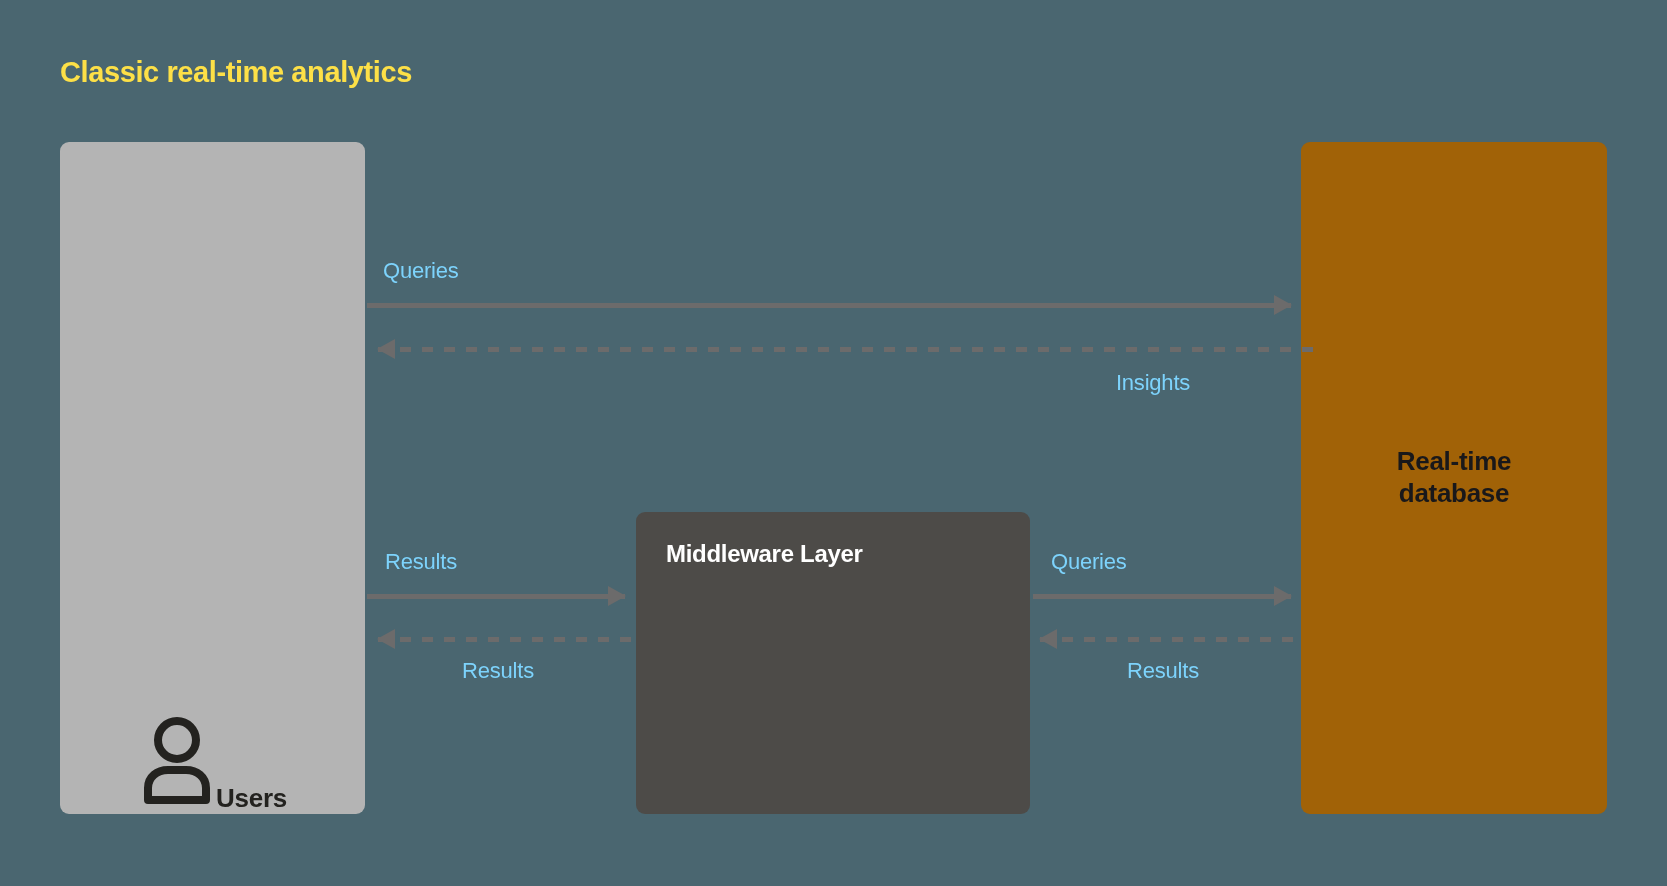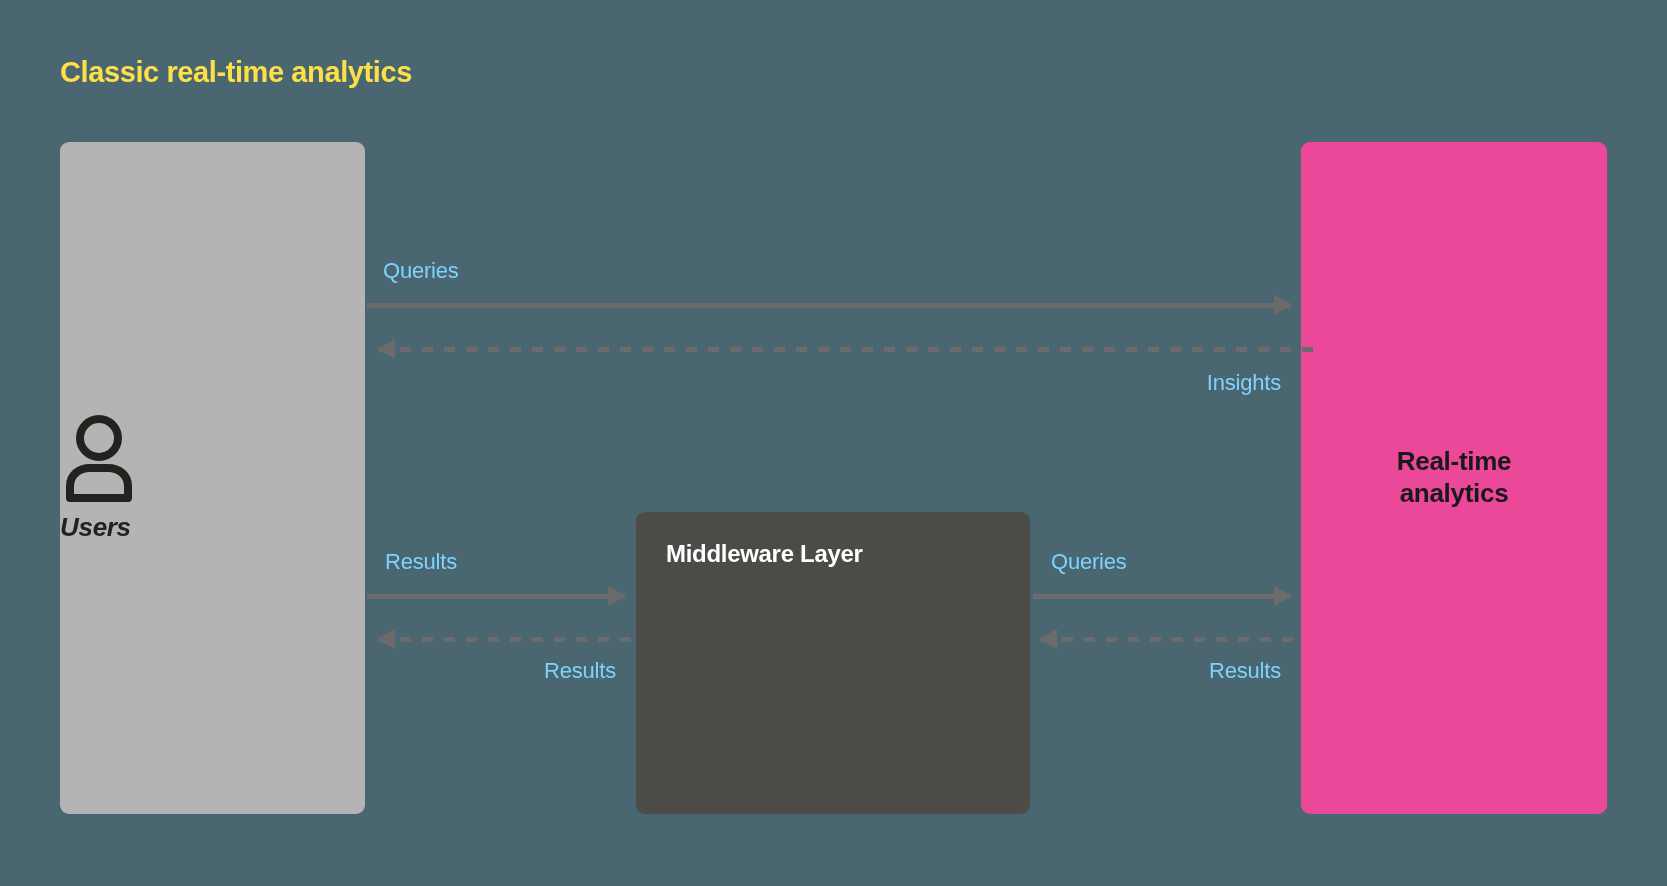--- a/index.html
+++ b/index.html
@@ -45,24 +45,23 @@
     height: 672px;
     background: #b4b4b4;
   }
   .users-inner {
     position: absolute;
     left: 0;
     top: 0;
     width: 100%;
     height: 100%;
     display: flex;
-    flex-direction: column;
-    align-items: flex-start;
+    flex-direction: row;
+    align-items: flex-end;
     justify-content: center;
-    font-style: italic;
   }
   .person-icon {
     display: block;
     width: 78px;
     height: 88px;
     margin-bottom: 10px;
   }
   .users-label {
     font-size: 26px;
     font-weight: bold;
@@ -85,21 +84,21 @@
     font-weight: bold;
     color: #ffffff;
     letter-spacing: -0.3px;
   }
 
   .node-db {
     left: 1301px;
     top: 142px;
     width: 306px;
     height: 672px;
-    background: #ec4899;
+    background: #a16207;
   }
   .db-inner {
     position: absolute;
     left: 0;
     top: 0;
     width: 100%;
     height: 100%;
     display: flex;
     flex-direction: column;
     align-items: center;
@@ -159,21 +158,21 @@
 
   
   .edge-label {
     position: absolute;
     font-size: 22px;
     color: #7dd3fc;
     white-space: nowrap;
     letter-spacing: -0.2px;
   }
   .edge-label.align-right {
-    text-align: right;
+    text-align: center;
   }
 </style>
 </head>
 <body>
 
 <div id="canvas">
 
   <div class="title">Classic real-time analytics</div>
 
   <div class="node node-users">
@@ -187,21 +186,21 @@
   </div>
 
   <div class="node node-middleware">
     <div class="middleware-label">Middleware Layer</div>
   </div>
 
   <div class="node node-db">
     <div class="db-inner">
       <div class="db-label">
         <div>Real-time</div>
-        <div>analytics</div>
+        <div>database</div>
       </div>
     </div>
   </div>
 
   <div class="edge" style="left:367px; top:303px; width:924px;">
     <div class="edge-line solid"></div>
     <div class="arrowhead right"></div>
   </div>
   <div class="edge-label" style="left:383px; top:258px;">Queries</div>
 

